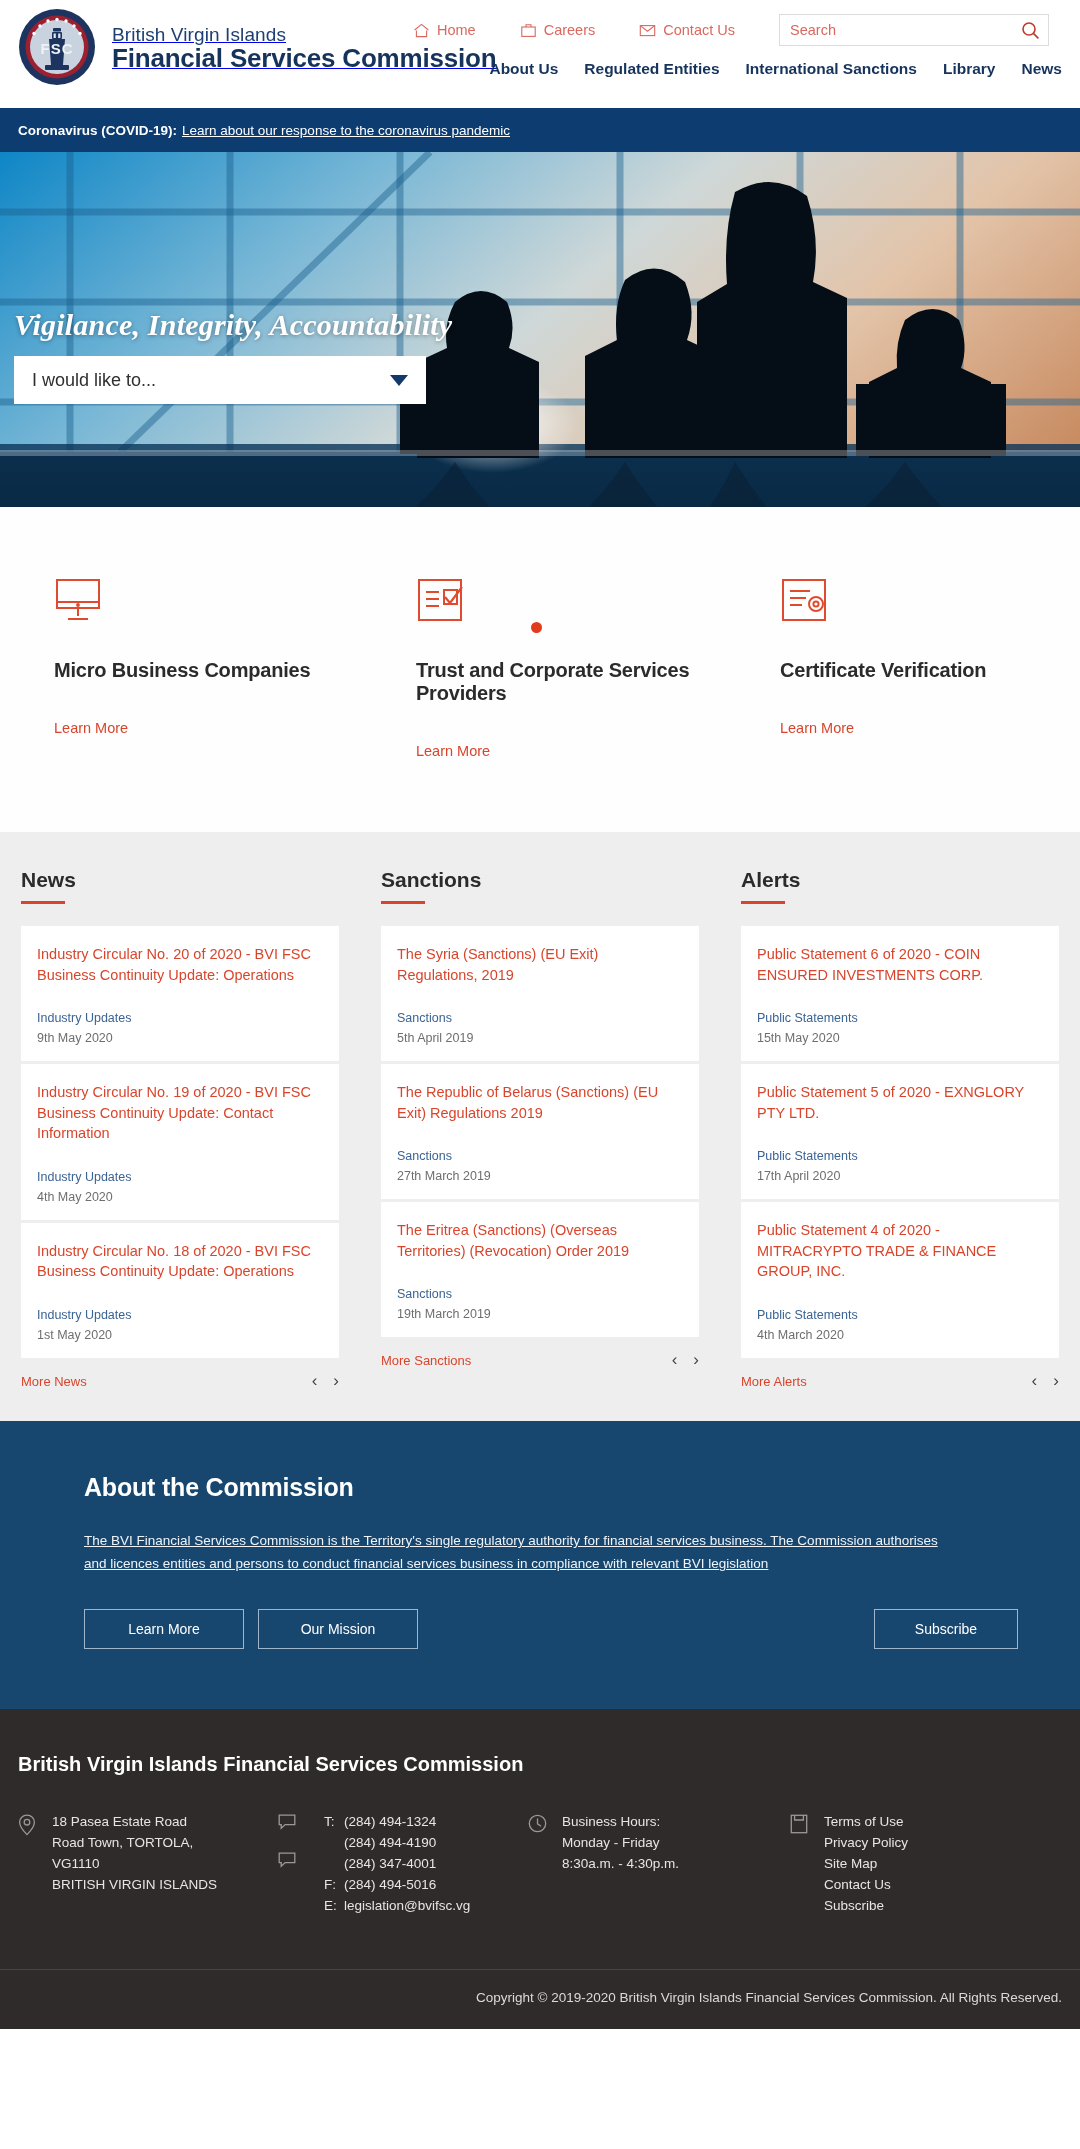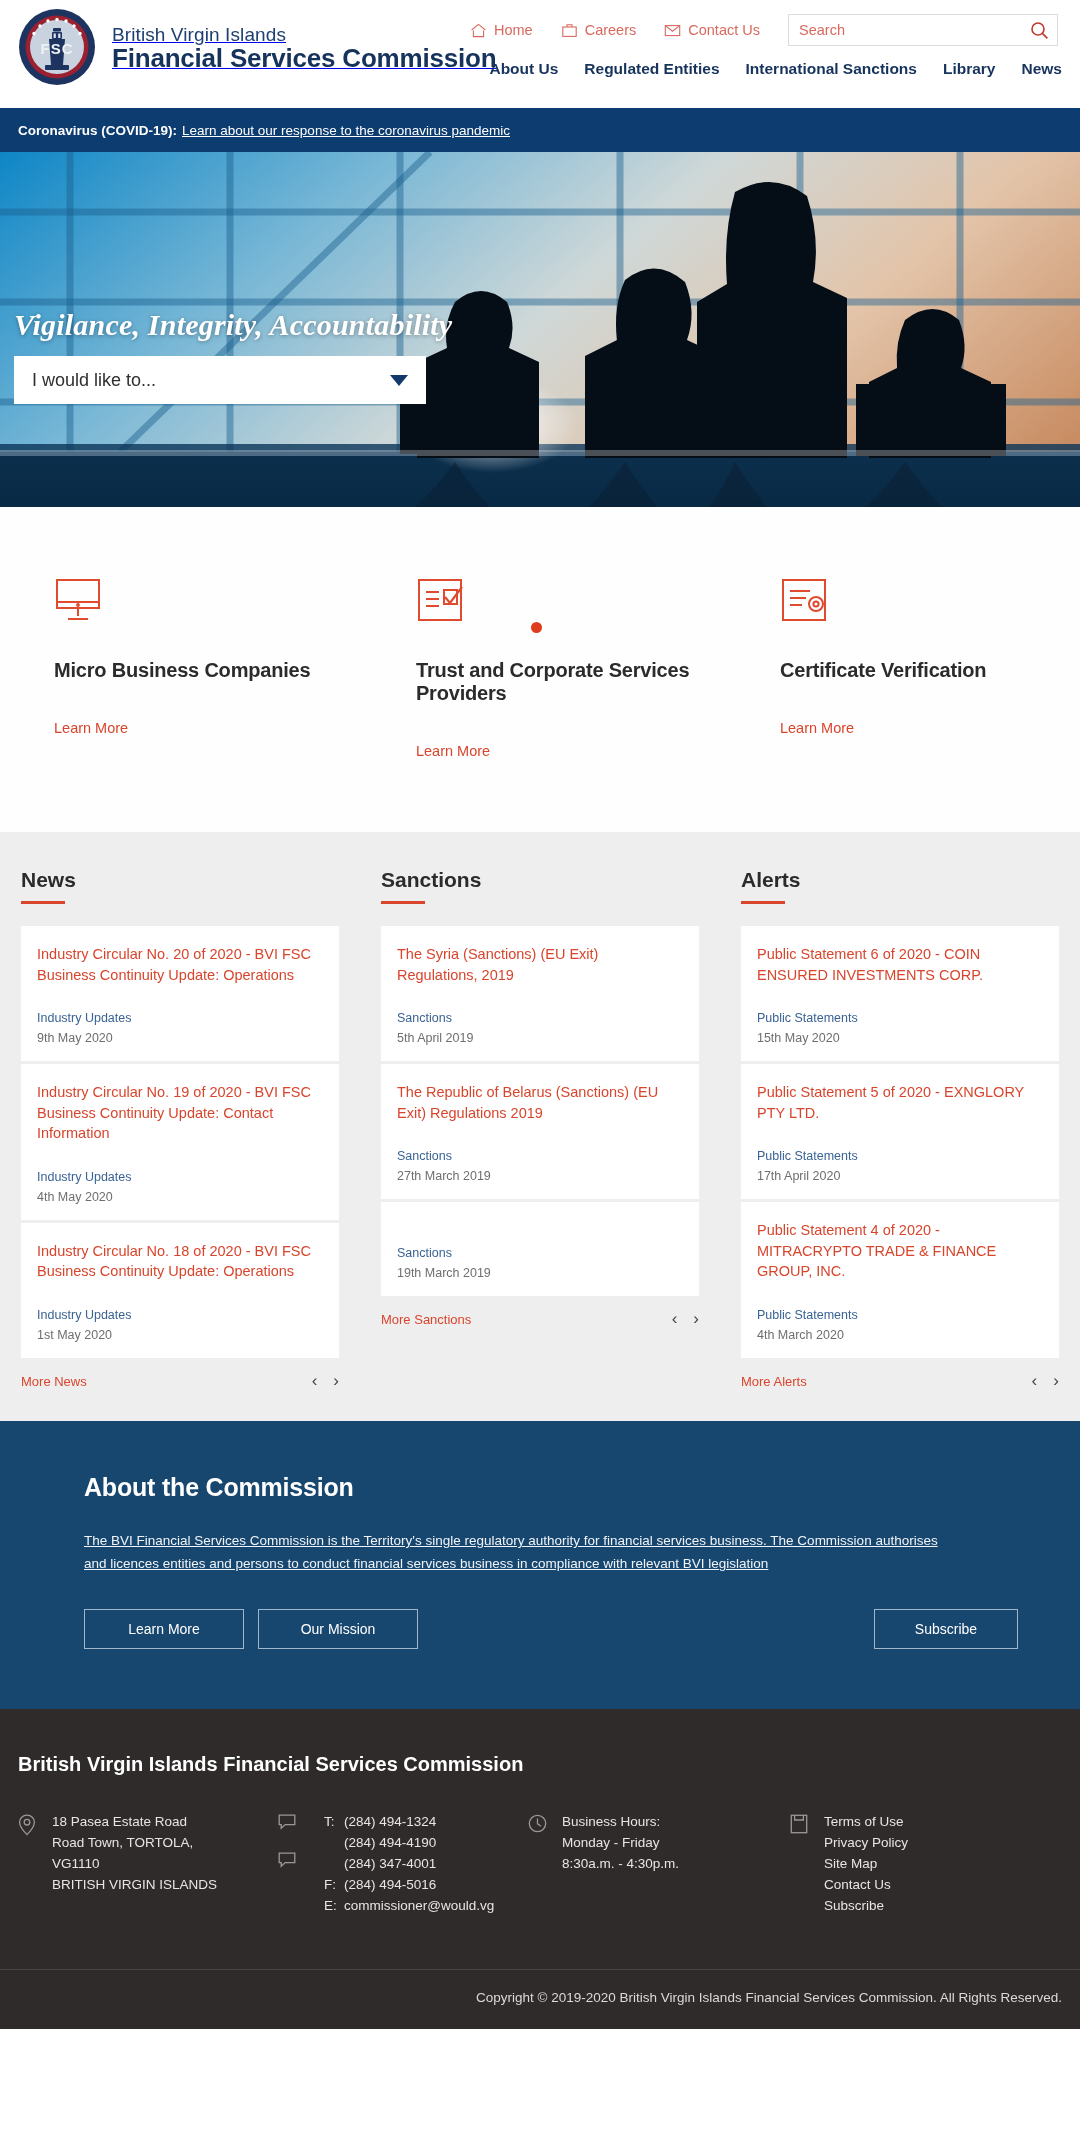--- a/index.html
+++ b/index.html
@@ -15,21 +15,21 @@
   
   .header { background:#fff; height:108px; position:relative; }
   .hdr-inner { width:1080px; height:108px; position:relative; }
   .brand { position:absolute; left:18px; top:8px; display:flex; align-items:center; gap:16px; }
   .seal { width:78px; height:78px; position:relative; }
   .seal svg { display:block; }
   .brand-text { line-height:1.05; padding-top:4px; }
   .brand-l1 { font-size:19px; color:#1d3f72; letter-spacing:.1px; }
   .brand-l2 { font-size:26px; color:#16335c; font-weight:bold; letter-spacing:-.2px; margin-top:2px;}
 
-  .utility { position:absolute; right:4px; top:14px; display:flex; align-items:center; gap:0; }
+  .utility { position:absolute; right:13px; top:14px; display:flex; align-items:center; gap:16px; }
   .util-link {
     display:flex; align-items:center; gap:7px;
     color:#d9695e; font-size:14.5px; text-decoration:none;
     margin-right:28px; white-space:nowrap;
   }
   .util-link .ic { width:17px; height:15px; display:inline-block; }
   .util-link .ic svg { display:block; }
   .searchbox {
     width:270px; height:32px; border:1px solid #dcdcdc; background:#fff;
     display:flex; align-items:center; position:relative; margin-right:18px;
@@ -376,20 +376,21 @@
         <a class="feed-title" href="#">The Syria (Sanctions) (EU Exit) Regulations, 2019</a>
         <div class="feed-cat">Sanctions</div>
         <div class="feed-date">5th April 2019</div>
       </div>
       <div class="feed-card">
         <a class="feed-title" href="#">The Republic of Belarus (Sanctions) (EU Exit) Regulations 2019</a>
         <div class="feed-cat">Sanctions</div>
         <div class="feed-date">27th March 2019</div>
       </div>
       <div class="feed-card">
+        <a class="feed-title" href="#">The Eritrea (Sanctions) (Overseas Territories) (Revocation) Order 2019</a>
         <div class="feed-cat">Sanctions</div>
         <div class="feed-date">19th March 2019</div>
       </div>
 
       <div class="feed-foot">
         <a class="feed-more" href="#">More Sanctions</a>
         <div class="feed-arrows">
           <span>‹</span>
           <span>›</span>
         </div>
@@ -482,21 +483,21 @@
           <div style="display:flex;">
               <span class="lbl-col"></span>
               <span>(284) 347-4001</span>
             </div>
           <div style="display:flex;">
               <span class="lbl-col">F:</span>
               <span>(284) 494-5016</span>
             </div>
           <div style="display:flex;">
               <span class="lbl-col">E:</span>
-              <span>commissioner@would.vg</span>
+              <span>legislation@bvifsc.vg</span>
             </div>
         </div>
       </div>
 
       <div class="fcol c3">
         <div class="ficon">
           <svg width="19" height="19" viewBox="0 0 19 19" fill="none" stroke="#9b9896" stroke-width="1.3">
             <circle cx="9.5" cy="9.5" r="8.2"></circle>
               <path d="M9.5 4.6 V9.8 l3.6 2.4"></path>
           </svg>

